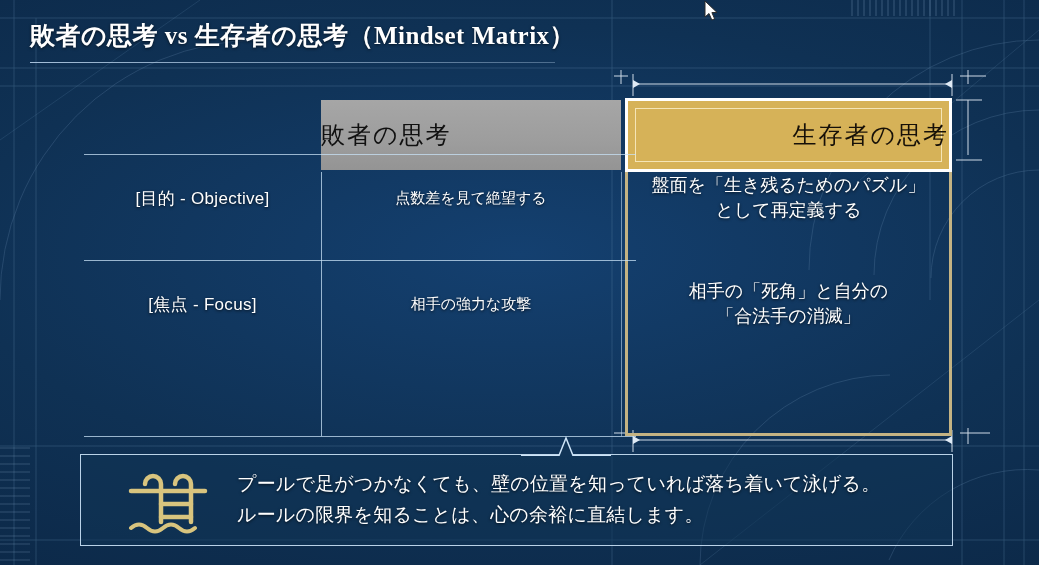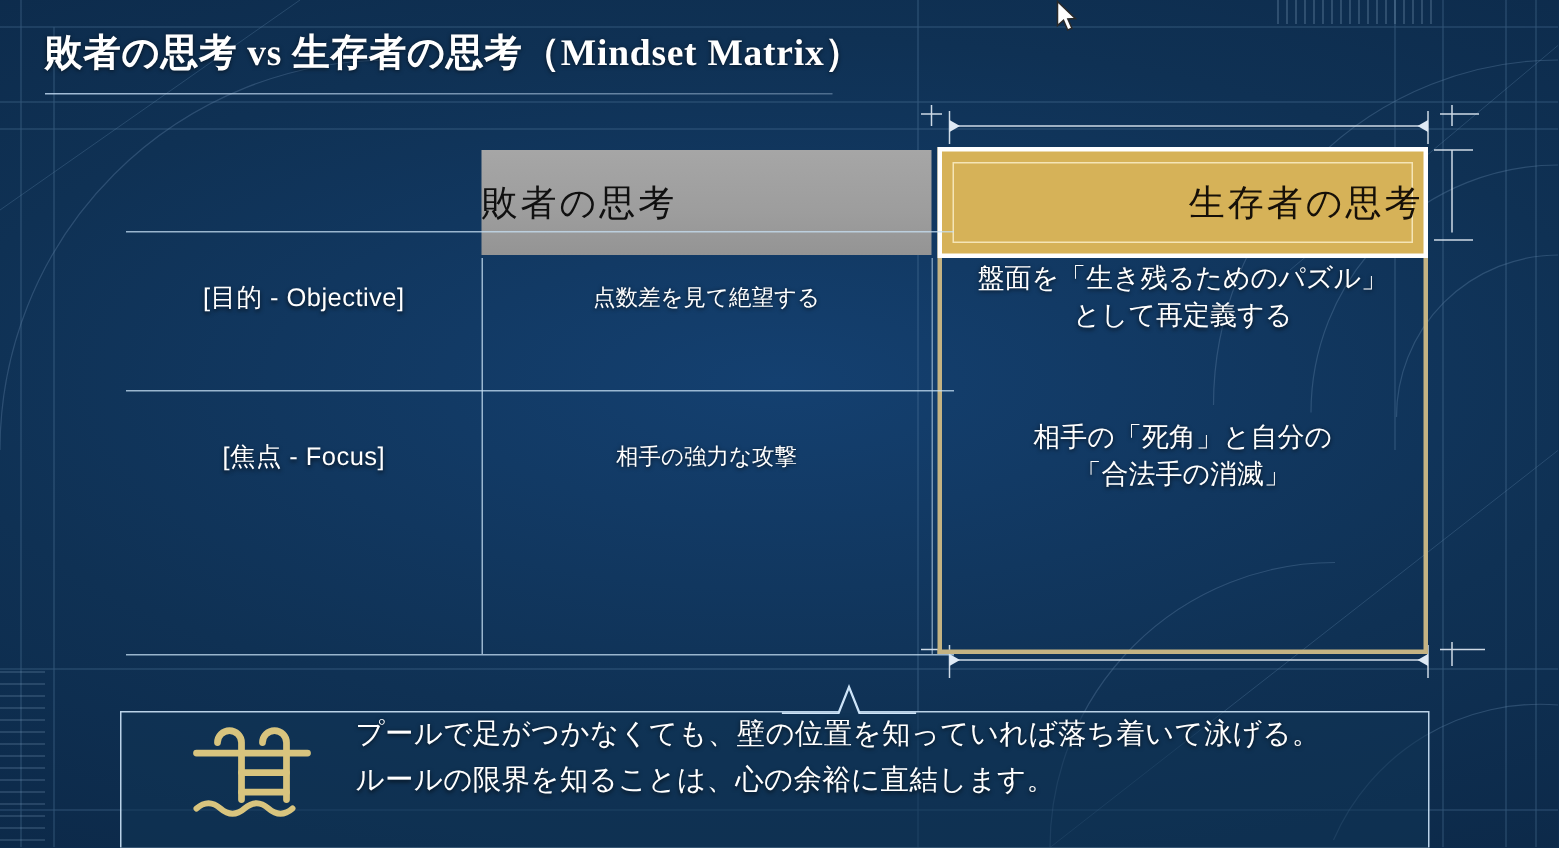--- a/index.html
+++ b/index.html
@@ -102,24 +102,24 @@
     text-shadow:0 1px 3px rgba(0,0,0,.75);
     padding:0 8px;
   }
   .cell.label{ left:0; width:237px; font-size:17px; letter-spacing:.3px; }
   .cell.loser{ left:237px; width:300px; font-size:15px; }
   .cell.surv { left:541px; width:327px; font-size:18px; line-height:1.38; }
   .cell.surv .txt{ display:block; }
 
   
   #callout{
-    position:absolute; left:80px; top:474px; width:873px; height:92px;
+    position:absolute; left:80px; top:454px; width:873px; height:92px;
     border:1.5px solid rgba(205,228,248,.9);
     background:rgba(17,52,86,.55);
-    display:flex; 
+    display:flex; align-items:center;
   }
   #callout-notch{
     position:absolute; left:440px; top:-19px; width:90px; height:20px;
     overflow:hidden;
   }
   #callout-notch svg{ display:block; }
 
   #pool-icon{
     width:104px; height:72px; margin-left:38px; flex:0 0 auto;
   }

